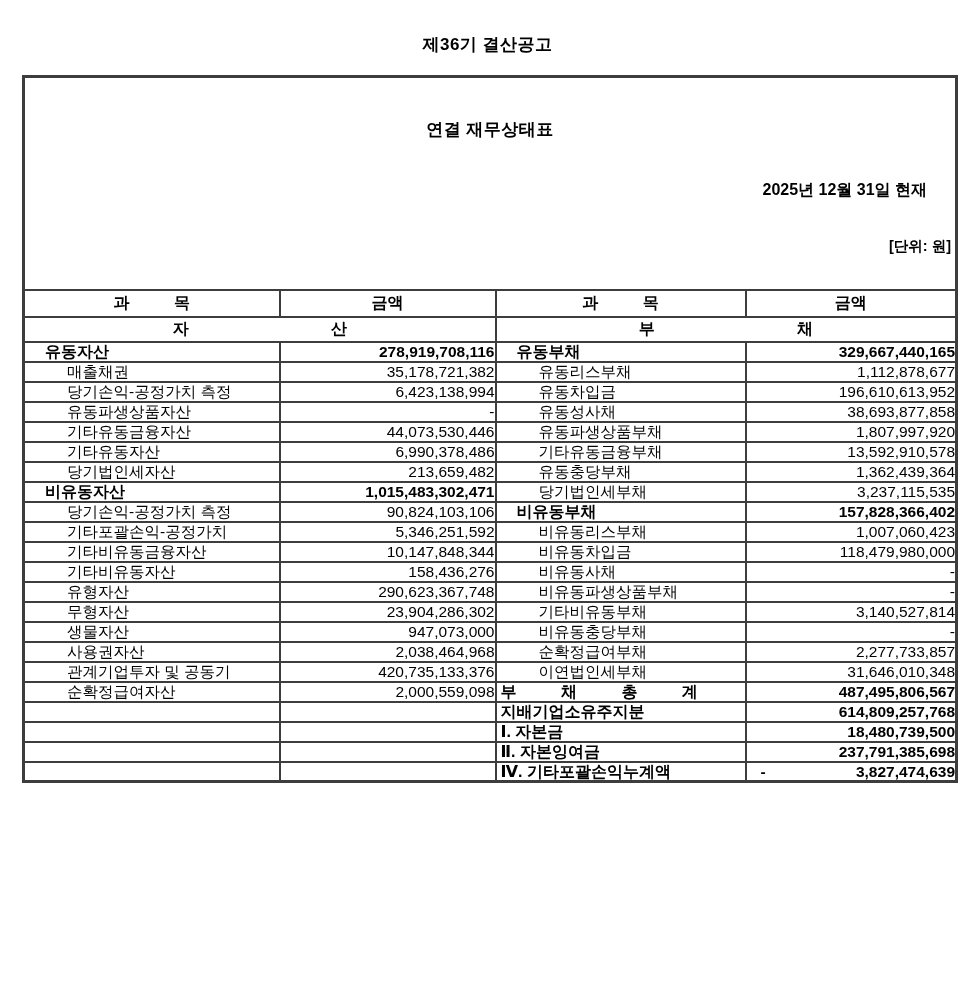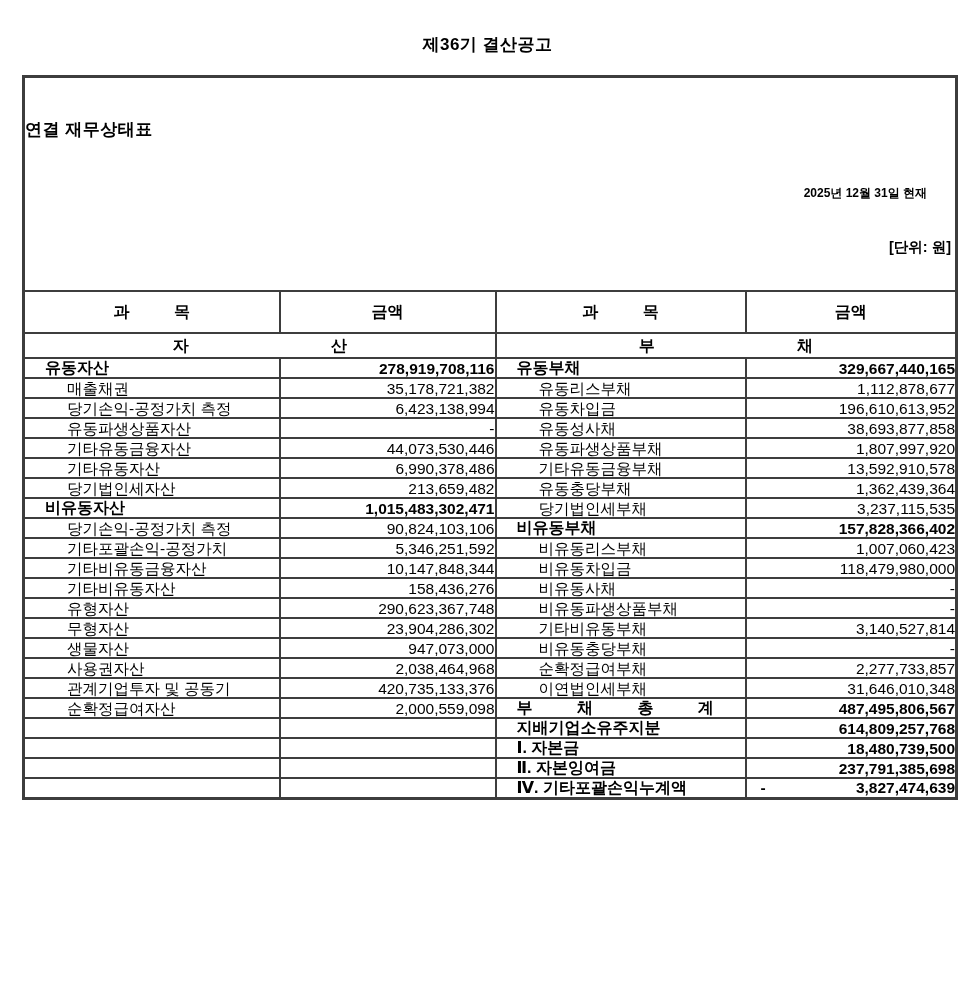--- a/index.html
+++ b/index.html
@@ -33,34 +33,34 @@
     border: 2px solid #3d3d3d;
     padding: 0;
     overflow: hidden;
     font-size: 15.5px;
     line-height: 1.1;
     vertical-align: middle;
     white-space: pre;
   }
   
   tr.title-row td { height: 89px; vertical-align: top; }
-  .tb-title { text-align: left; font-weight: bold; font-size: 17px; padding-top: 9px; letter-spacing: 0.5px; }
-  .tb-date  { text-align: right;  font-weight: bold; font-size: 12px; padding-right: 28px; margin-top: 13px; }
+  .tb-title { text-align: center; font-weight: bold; font-size: 17px; padding-top: 9px; letter-spacing: 0.5px; }
+  .tb-date  { text-align: right;  font-weight: bold; font-size: 16px; padding-right: 28px; margin-top: 7px; }
   .tb-unit  { text-align: right;  font-weight: bold; font-size: 14.5px; padding-right: 4px; margin-top: 6px; }
   
-  tr.head-row { height: 42px; }
+  tr.head-row { height: 27px; }
   tr.head-row td { text-align: center; font-weight: bold; font-size: 16px; }
   tr.sec-row { height: 25px; }
   tr.sec-row td, td.sec { text-align: center; font-weight: bold; font-size: 16px; }
   
   tr.r { height: 20px; }
   td.lbl {}
   td.lbl.it { padding-left: 42px; }
   td.lbl.hd { padding-left: 20px; font-weight: bold; font-size: 16px; }
-  td.lbl.tt { padding-left: 20px;  font-weight: bold; font-size: 16px; }
+  td.lbl.tt { padding-left: 4px;  font-weight: bold; font-size: 16px; }
   td.val { text-align: right; padding-right: 8px; }
   td.val.b { font-weight: bold; }
   td.val .negwrap { display: flex; justify-content: space-between; align-items: center; padding-left: 14px; }
   td.val .minus { font-weight: bold; }
 </style>
 </head>
 <body>
 
 <div class="doc-title">제36기 결산공고</div>
 

